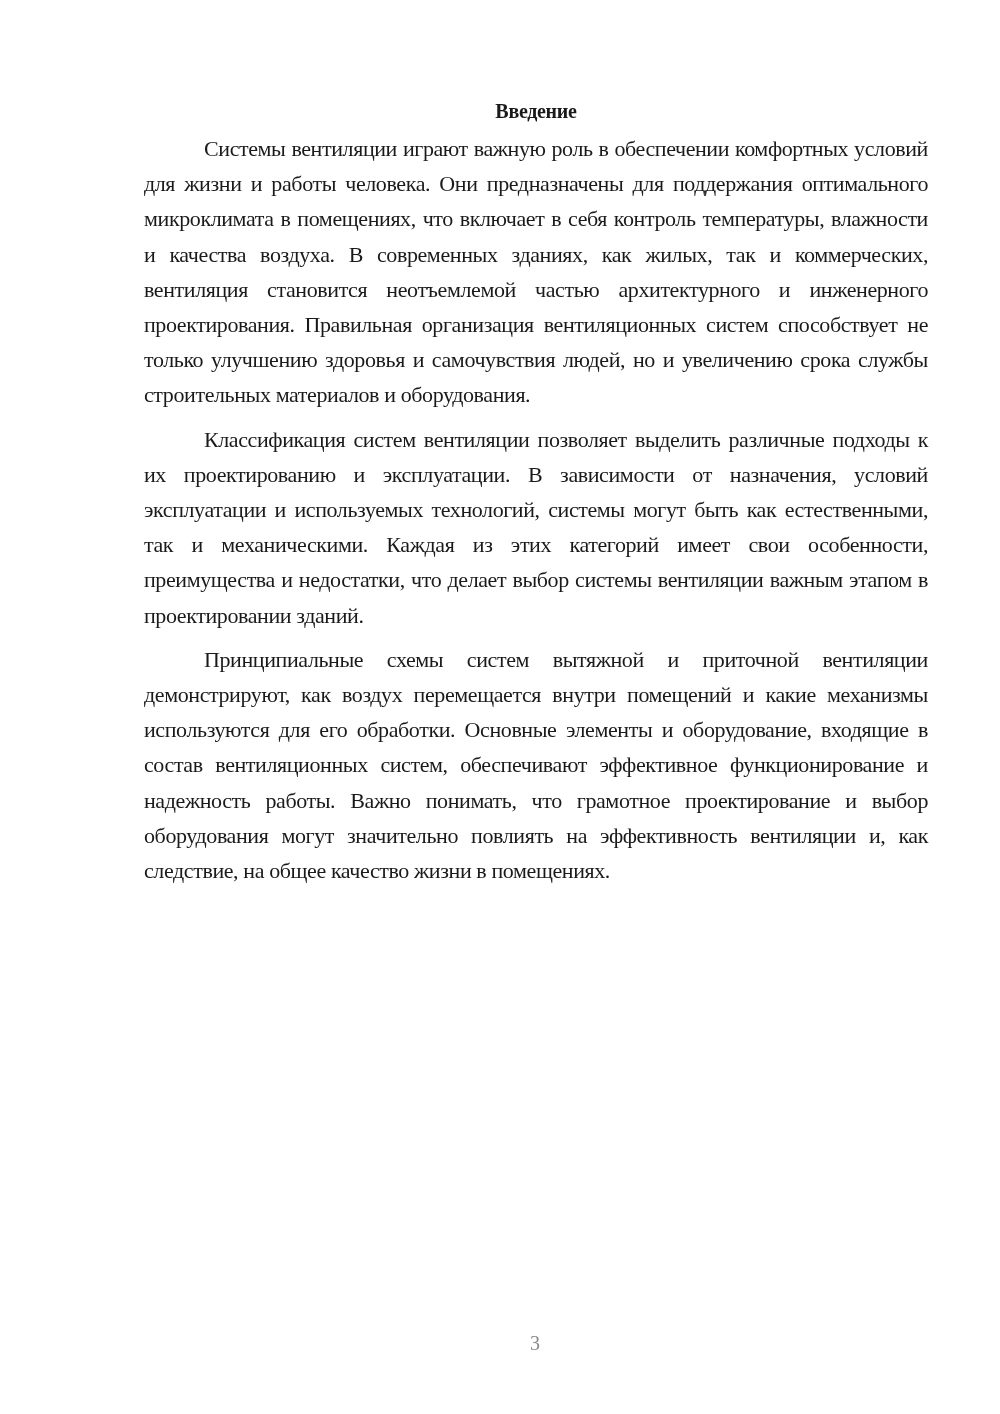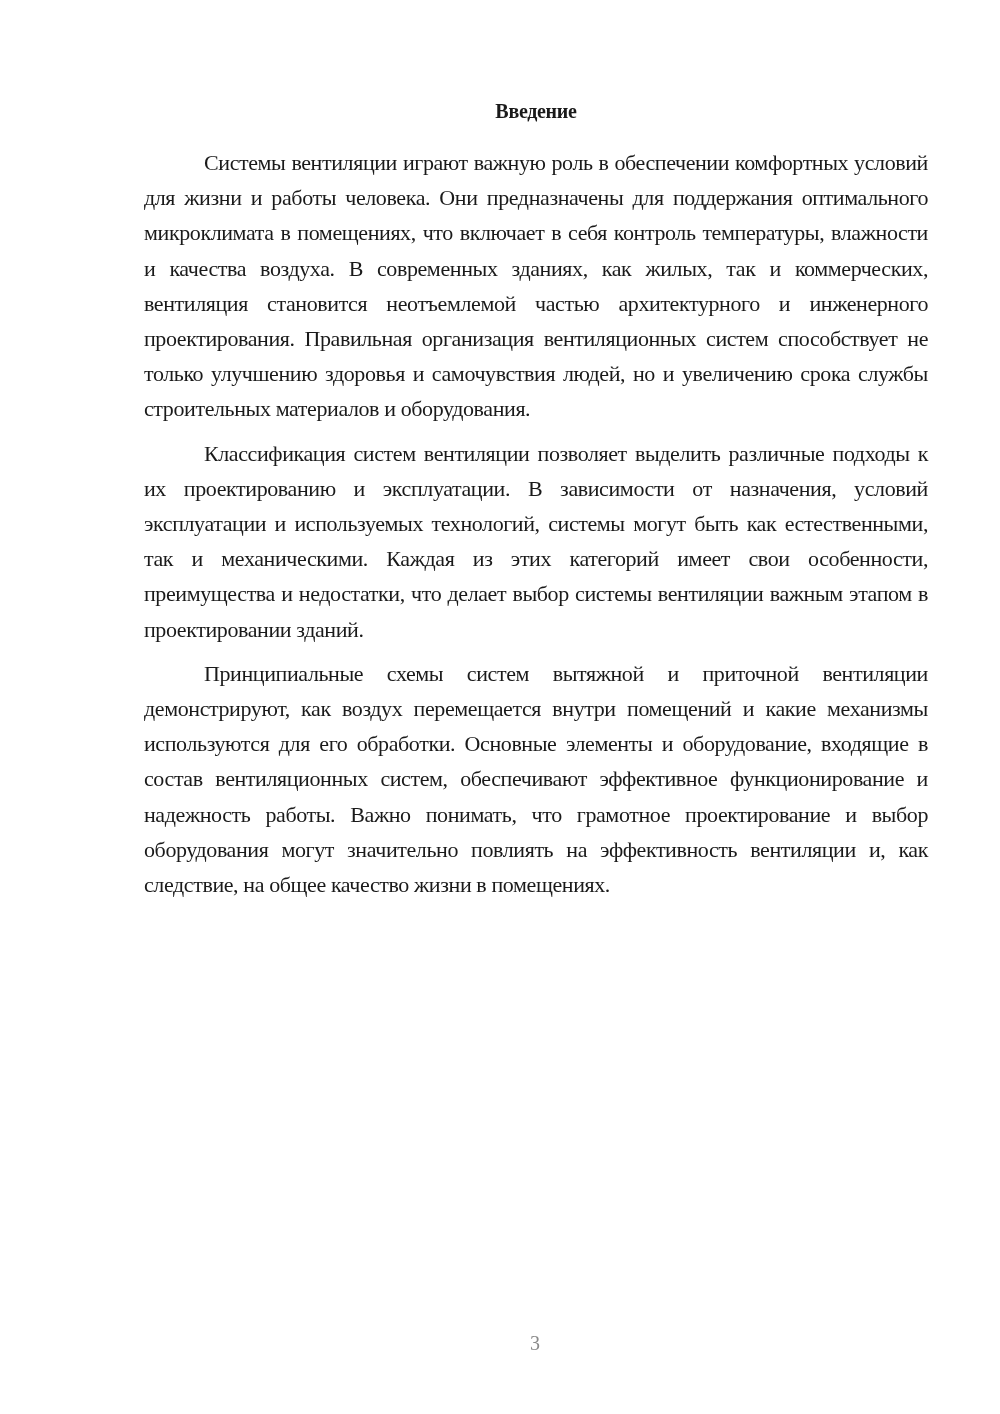--- a/index.html
+++ b/index.html
@@ -43,21 +43,21 @@
       font-size: 22px;
       line-height: 35.2px;
       text-align: justify;
       text-indent: 60px;
       letter-spacing: -0.4px;
       word-spacing: 0px;
     }
     .para + .para {
       margin-top: 9px;
     }
-    .p1 { margin-top: 16px; }
+    .p1 { margin-top: 2px; }
     .page-number {
       position: absolute;
       left: 0;
       width: 1070px;
       top: 1332px;
       text-align: center;
       font-size: 20px;
       color: #8a8a8a;
     }
   </style>

